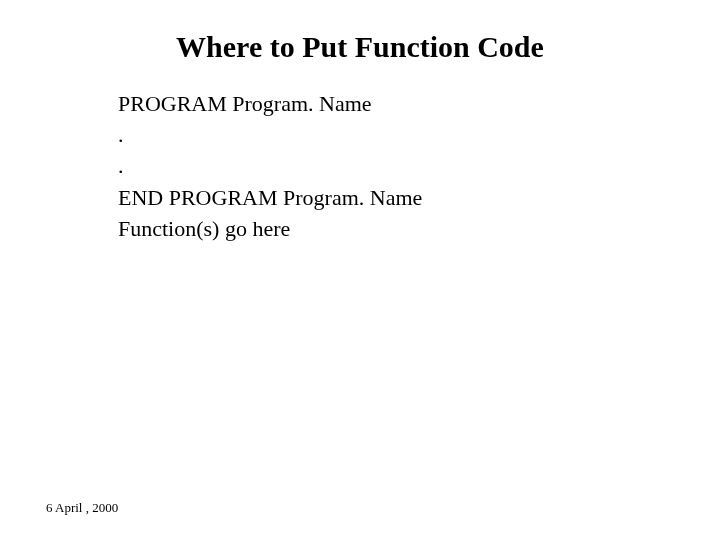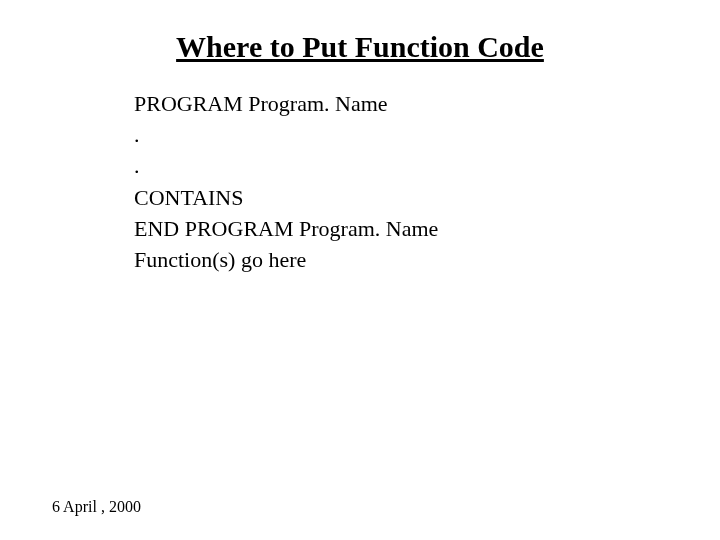--- a/index.html
+++ b/index.html
@@ -1,35 +1,34 @@
 <!DOCTYPE html>
 <html><head>
 <meta charset="utf-8">
 <style>
   * { margin: 0; padding: 0; box-sizing: border-box; }
   html, body { width: 720px; height: 540px; background: #ffffff; font-family: "Times New Roman", Times, serif; color: #000; }
   .slide { position: relative; width: 720px; height: 540px; padding: 24px 50px 0 50px; }
-  .title { font-weight: bold; font-size: 30px; text-align: center; margin-top: 6px; margin-bottom: 24px; text-decoration: underline; }
+  .title { font-weight: bold; font-size: 30px; text-align: center; margin-top: 6px; margin-bottom: 24px; }
   .bullets { list-style: none; padding-left: 28px; }
   .bullets > li { position: relative; font-size: 24px; line-height: 1.28; padding-left: 24px; }
   .bullets > li::before { content: "•"; position: absolute; left: 0; top: 0; font-size: 24px; }
   .codeblock { margin-top: 20px; padding-left: 68px; font-size: 22px; line-height: 1.42; }
-  .codeblock div { white-space: pre; margin-left: 16px; }
-  .footer { position: absolute; left: 52px; bottom: 24px; font-size: 16px; }
+  .codeblock div { white-space: pre; }
+  .footer { position: absolute; left: 46px; bottom: 24px; font-size: 13px; }
 </style>
 </head>
 <body>
 
 <div class="slide">
   <h1 class="title">Where to Put Function Code</h1>
 
 
   <div class="codeblock">
     <div>PROGRAM Program. Name</div>
     <div>.</div>
     <div>.</div>
-    <div>CONTAINS</div>
     <div>END PROGRAM Program. Name</div>
     <div>Function(s) go here</div>
   </div>
 
   <div class="footer">6 April , 2000</div>
 </div>
 
 </body></html>

